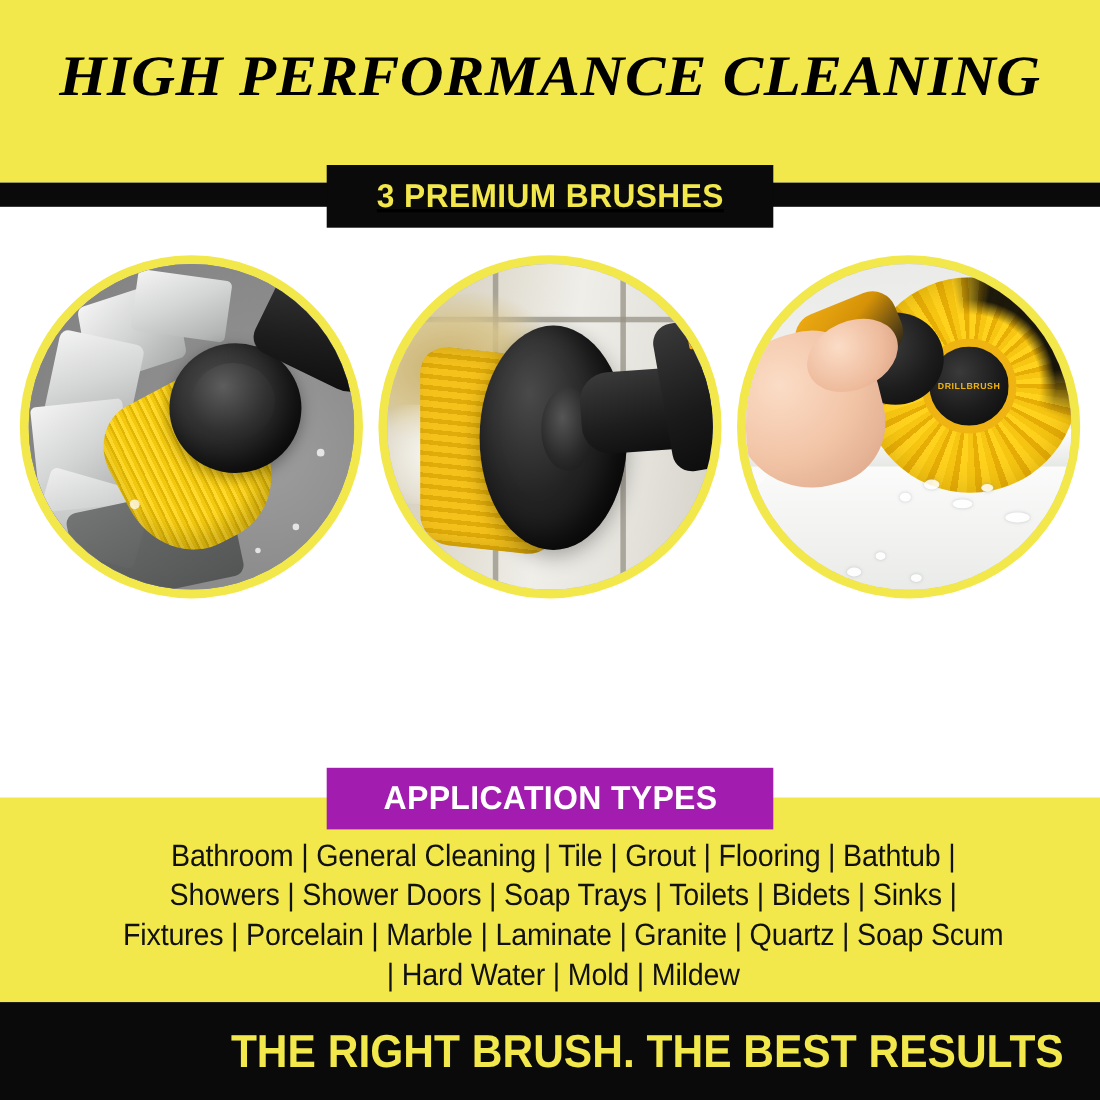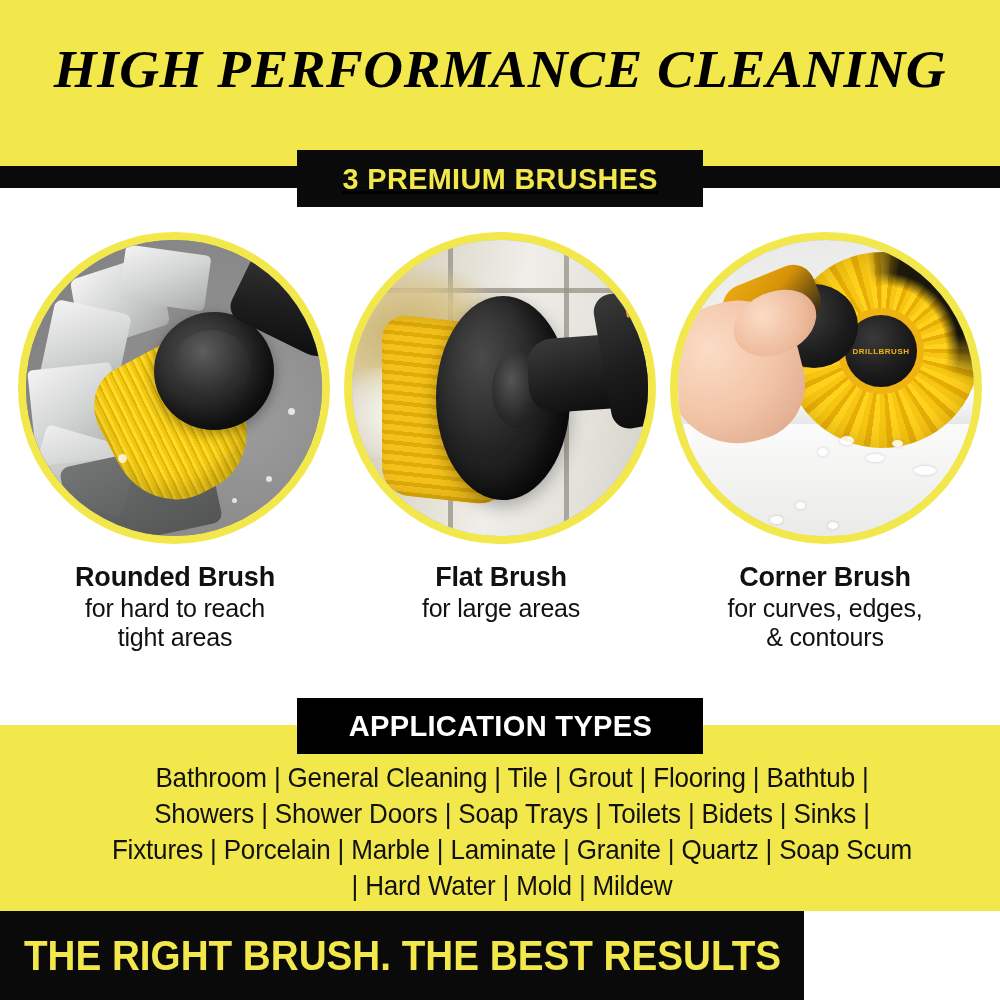--- a/index.html
+++ b/index.html
@@ -363,21 +363,21 @@
     left: 0; top: 725px;
     width: 1000px;
     height: 186px;
     background: #F2E84B;
   }
   .ribbon-app {
     position: absolute;
     left: 297px; top: 698px;
     width: 406px;
     height: 56px;
-    background: #000000;
+    background: #a21caf;
     display: flex;
     align-items: center;
     justify-content: center;
   }
   .ribbon-app .ribbon-label {
     color: #ffffff;
     font-family: "Liberation Sans Narrow", "Liberation Sans", sans-serif;
     font-weight: 700;
     font-size: 30px;
     letter-spacing: 0.3px;
@@ -397,26 +397,26 @@
     font-weight: 400;
     white-space: nowrap;
     transform: scaleX(0.93);
     letter-spacing: -0.2px;
   }
 
   
   .footer-band {
     position: absolute;
     left: 0; top: 911px;
-    width: 804px;
+    width: 1000px;
     height: 89px;
     background: #0a0a0a;
     display: flex;
     align-items: center;
-    justify-content: center;
+    justify-content: flex-end;
   }
   .footer-text {
     color: #F2E84B;
     font-family: "Liberation Sans Narrow", "Liberation Sans", sans-serif;
     font-weight: 700;
     font-size: 42px;
     letter-spacing: 0px;
     white-space: nowrap;
     transform: scaleX(0.92);
   }
@@ -493,36 +493,20 @@
         <div class="ph3-water" style="left:188px;top:214px;width:18px;height:8px;"></div>
         <div class="ph3-water" style="left:214px;top:200px;width:11px;height:7px;"></div>
         <div class="ph3-water" style="left:236px;top:226px;width:22px;height:9px;"></div>
         <div class="ph3-water" style="left:118px;top:262px;width:9px;height:7px;"></div>
         <div class="ph3-water" style="left:92px;top:276px;width:13px;height:8px;"></div>
         <div class="ph3-water" style="left:150px;top:282px;width:10px;height:7px;"></div>
       </div>
     </div>
   </div>
 
-  <div class="captions">
-    <div class="caption c1">
-      <div class="caption-title">Rounded Brush</div>
-      <div class="caption-sub">for hard to reach</div>
-      <div class="caption-sub">tight areas</div>
-    </div>
-    <div class="caption c2">
-      <div class="caption-title">Flat Brush</div>
-      <div class="caption-sub">for large areas</div>
-    </div>
-    <div class="caption c3">
-      <div class="caption-title">Corner Brush</div>
-      <div class="caption-sub">for curves, edges,</div>
-      <div class="caption-sub">&amp; contours</div>
-    </div>
-  </div>
 
   <div class="app-band"></div>
   <div class="ribbon-app">
     <span class="ribbon-label">APPLICATION TYPES</span>
   </div>
   <div class="app-list">
     <div class="app-line">Bathroom | General Cleaning | Tile | Grout | Flooring | Bathtub |</div>
     <div class="app-line">Showers | Shower Doors | Soap Trays | Toilets | Bidets | Sinks |</div>
     <div class="app-line">Fixtures | Porcelain | Marble | Laminate | Granite | Quartz | Soap Scum</div>
     <div class="app-line">| Hard Water | Mold | Mildew</div>

